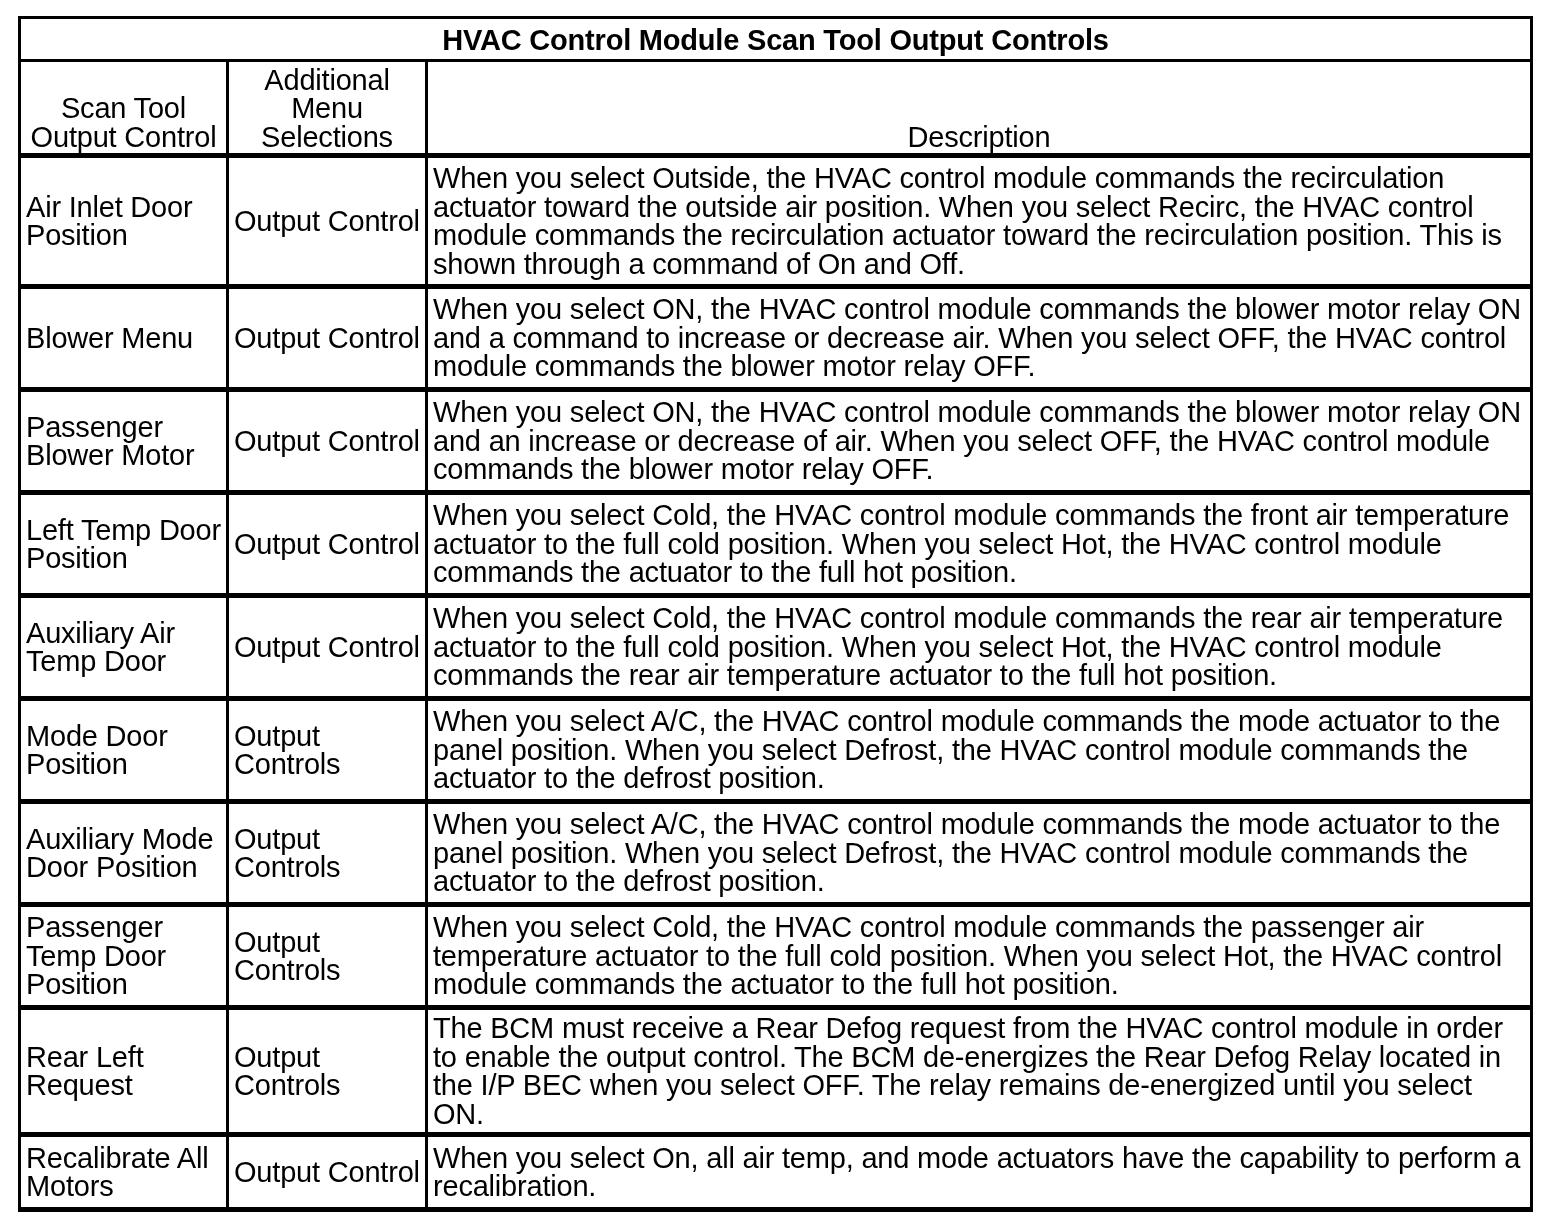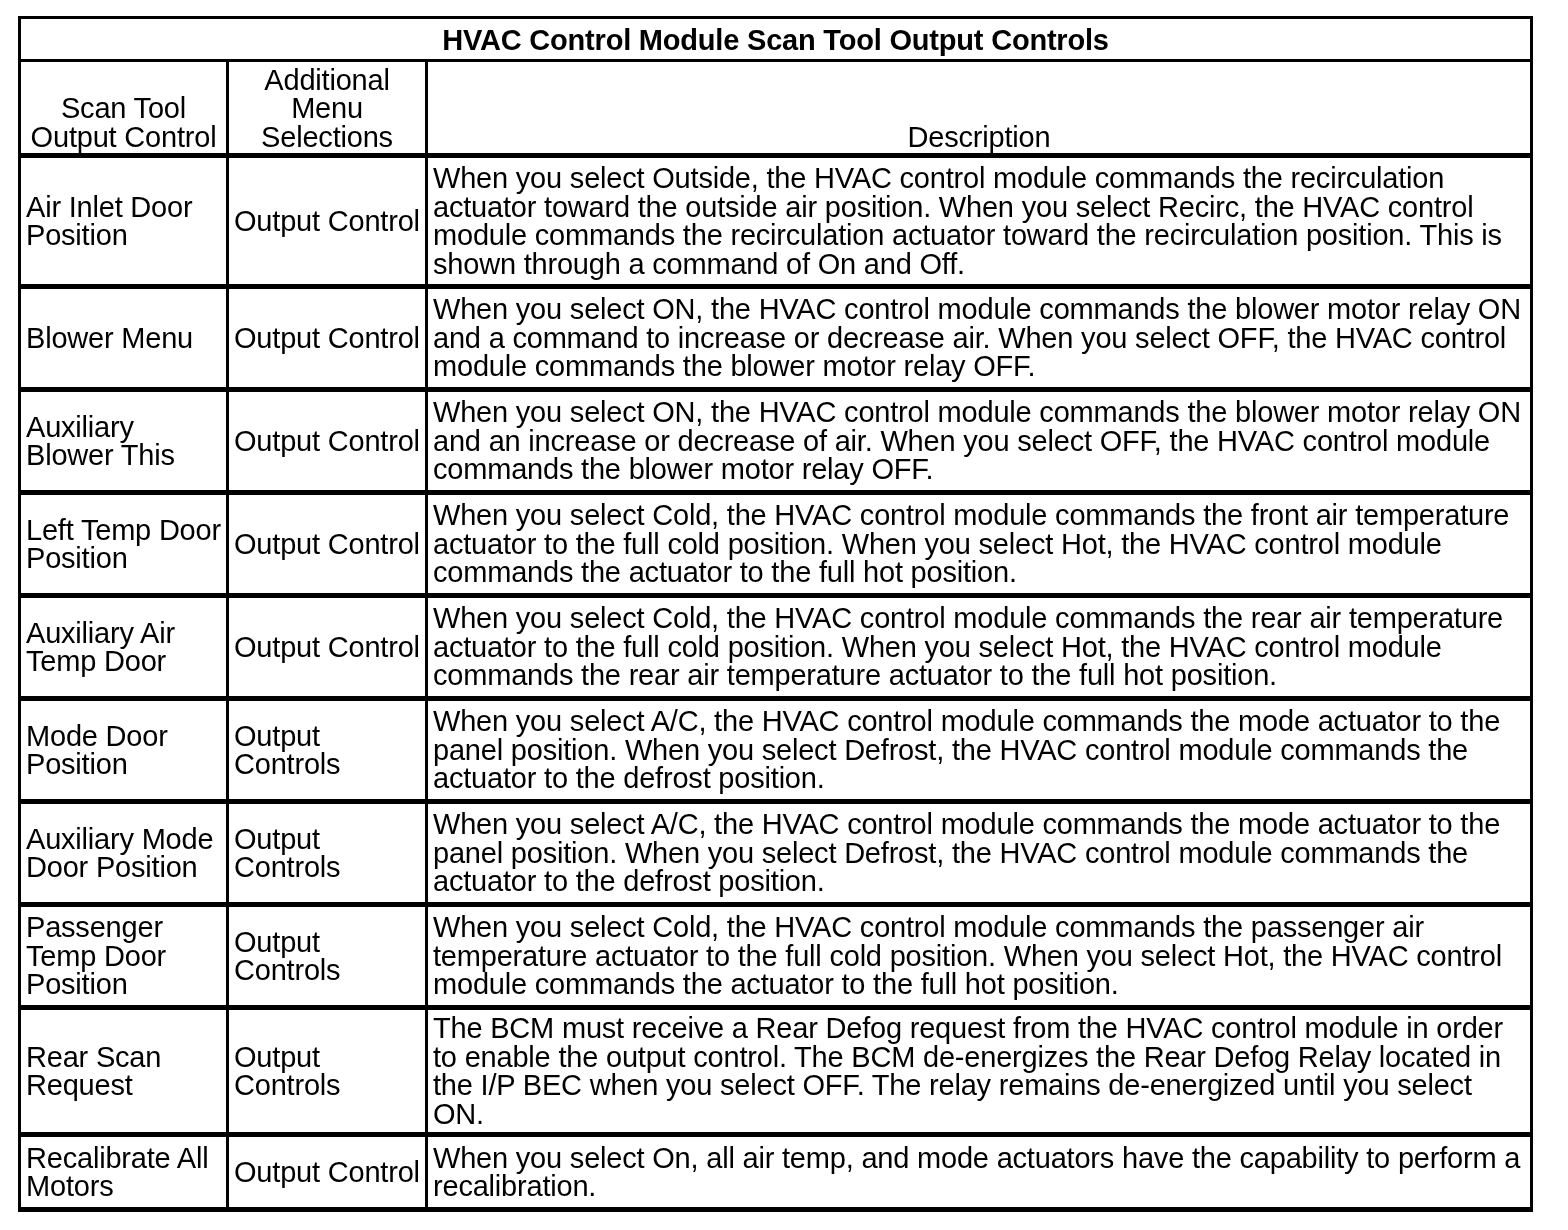--- a/index.html
+++ b/index.html
@@ -86,21 +86,21 @@
       <td>Air Inlet Door Position</td>
       <td>Output Control</td>
       <td class="desc">When you select Outside, the HVAC control module commands the recirculation actuator toward the outside air position. When you select Recirc, the HVAC control module commands the recirculation actuator toward the recirculation position. This is shown through a command of On and Off.</td>
     </tr>
     <tr class="r-3">
       <td>Blower Menu</td>
       <td>Output Control</td>
       <td class="desc">When you select ON, the HVAC control module commands the blower motor relay ON and a command to increase or decrease air. When you select OFF, the HVAC control module commands the blower motor relay OFF.</td>
     </tr>
     <tr class="r-3">
-      <td>Auxiliary Blower This</td>
+      <td>Passenger Blower Motor</td>
       <td>Output Control</td>
       <td class="desc">When you select ON, the HVAC control module commands the blower motor relay ON and an increase or decrease of air. When you select OFF, the HVAC control module commands the blower motor relay OFF.</td>
     </tr>
     <tr class="r-3">
       <td>Left Temp Door Position</td>
       <td>Output Control</td>
       <td class="desc">When you select Cold, the HVAC control module commands the front air temperature actuator to the full cold position. When you select Hot, the HVAC control module commands the actuator to the full hot position.</td>
     </tr>
     <tr class="r-3">
       <td>Auxiliary Air Temp Door</td>
@@ -116,21 +116,21 @@
       <td>Auxiliary Mode Door Position</td>
       <td>Output Controls</td>
       <td class="desc">When you select A/C, the HVAC control module commands the mode actuator to the panel position. When you select Defrost, the HVAC control module commands the actuator to the defrost position.</td>
     </tr>
     <tr class="r-3">
       <td>Passenger Temp Door Position</td>
       <td>Output Controls</td>
       <td class="desc">When you select Cold, the HVAC control module commands the passenger air temperature actuator to the full cold position. When you select Hot, the HVAC control module commands the actuator to the full hot position.</td>
     </tr>
     <tr class="r-3">
-      <td>Rear Scan Request</td>
+      <td>Rear Left Request</td>
       <td>Output Controls</td>
       <td class="desc">The BCM must receive a Rear Defog request from the HVAC control module in order to enable the output control. The BCM de-energizes the Rear Defog Relay located in the I/P BEC when you select OFF. The relay remains de-energized until you select ON.</td>
     </tr>
     <tr class="r-2">
       <td>Recalibrate All Motors</td>
       <td>Output Control</td>
       <td class="desc">When you select On, all air temp, and mode actuators have the capability to perform a recalibration.</td>
     </tr>
   </tbody>
 </table>

